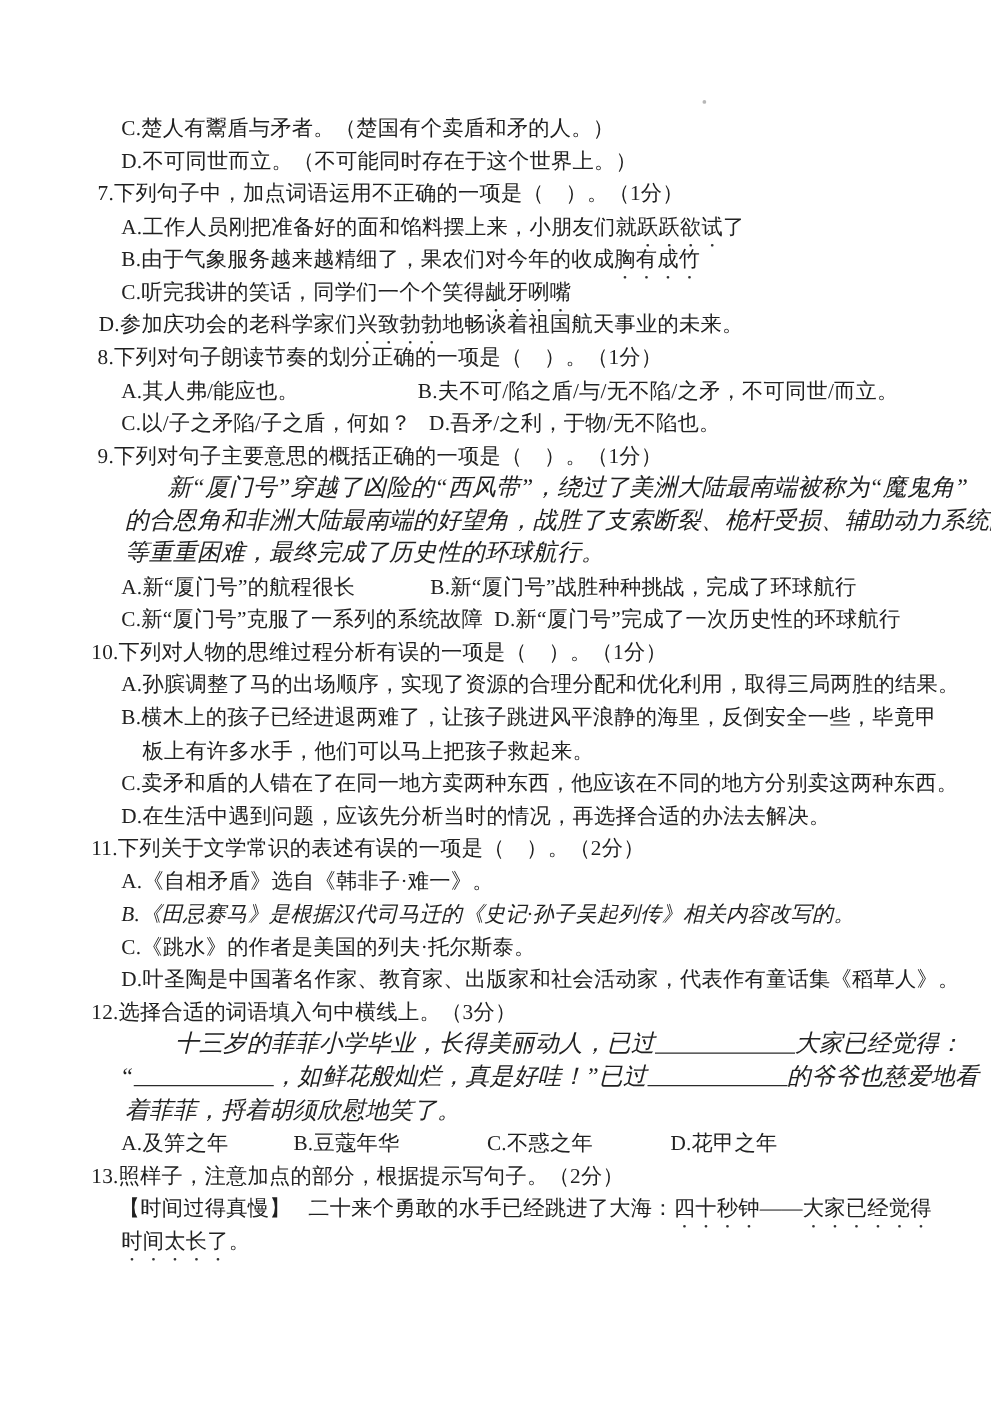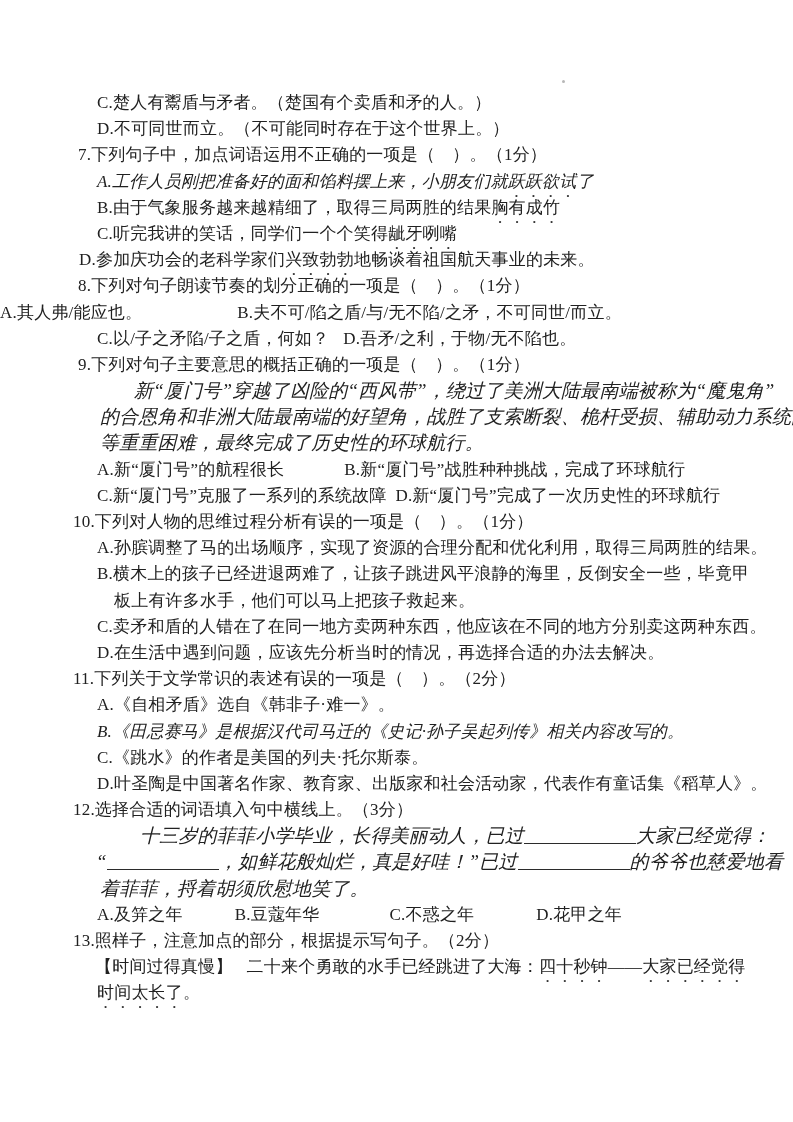--- a/index.html
+++ b/index.html
@@ -42,26 +42,26 @@
     border-radius: 50%;
   }
 </style>
 </head>
 <body>
 
 <div id="content">
     <div class="line" style="padding-left: 97px;"><span>C.楚人有鬻盾与矛者。（楚国有个卖盾和矛的人。）</span></div>
     <div class="line" style="padding-left: 97px;"><span>D.不可同世而立。（不可能同时存在于这个世界上。）</span></div>
     <div class="line" style="padding-left: 78px;"><span>7.下列句子中，加点词语运用不正确的一项是（　）。（1分）</span></div>
-    <div class="line" style="padding-left: 97px; font-style: italic;"><span>A.工作人员刚把准备好的面和馅料摆上来，小朋友们就</span><span class="em">跃跃欲试</span><span>了</span></div>
-    <div class="line" style="padding-left: 97px;"><span>B.由于气象服务越来越精细了，取得三局两胜的结果</span><span class="em">胸有成竹</span></div>
+    <div class="line" style="padding-left: 97px;"><span>A.工作人员刚把准备好的面和馅料摆上来，小朋友们就</span><span class="em">跃跃欲试</span><span>了</span></div>
+    <div class="line" style="padding-left: 97px;"><span>B.由于气象服务越来越精细了，果农们对今年的收成</span><span class="em">胸有成竹</span></div>
     <div class="line" style="padding-left: 97px;"><span>C.听完我讲的笑话，同学们一个个笑得</span><span class="em">龇牙咧嘴</span></div>
     <div class="line" style="padding-left: 79px;"><span>D.参加庆功会的老科学家们</span><span class="em">兴致勃勃</span><span>地畅谈着祖国航天事业的未来。</span></div>
     <div class="line" style="padding-left: 78px;"><span>8.下列对句子朗读节奏的划分正确的一项是（　）。（1分）</span></div>
-    <div class="line" style=""><span>A.其人弗/能应也。</span><span class="gap" style="width: 95px;"></span><span>B.夫不可/陷之盾/与/无不陷/之矛，不可同世/而立。</span></div>
+    <div class="line" style="padding-left: 97px;"><span>A.其人弗/能应也。</span><span class="gap" style="width: 95px;"></span><span>B.夫不可/陷之盾/与/无不陷/之矛，不可同世/而立。</span></div>
     <div class="line" style="padding-left: 97px;"><span>C.以/子之矛陷/子之盾，何如？</span><span class="gap" style="width: 14px;"></span><span>D.吾矛/之利，于物/无不陷也。</span></div>
     <div class="line" style="padding-left: 78px;"><span>9.下列对句子主要意思的概括正确的一项是（　）。（1分）</span></div>
     <div class="line kai" style="padding-left: 134px;"><span>新“厦门号”穿越了凶险的“西风带”，绕过了美洲大陆最南端被称为“魔鬼角”</span></div>
     <div class="line kai" style="padding-left: 100px;"><span>的合恩角和非洲大陆最南端的好望角，战胜了支索断裂、桅杆受损、辅助动力系统故障</span></div>
     <div class="line kai" style="padding-left: 100px;"><span>等重重困难，最终完成了历史性的环球航行。</span></div>
     <div class="line" style="padding-left: 97px;"><span>A.新“厦门号”的航程很长</span><span class="gap" style="width: 60px;"></span><span>B.新“厦门号”战胜种种挑战，完成了环球航行</span></div>
     <div class="line" style="padding-left: 97px;"><span>C.新“厦门号”克服了一系列的系统故障</span><span class="gap" style="width: 9px;"></span><span>D.新“厦门号”完成了一次历史性的环球航行</span></div>
     <div class="line" style="padding-left: 73px;"><span>10.下列对人物的思维过程分析有误的一项是（　）。（1分）</span></div>
     <div class="line" style="padding-left: 97px;"><span>A.孙膑调整了马的出场顺序，实现了资源的合理分配和优化利用，取得三局两胜的结果。</span></div>
     <div class="line" style="padding-left: 97px;"><span>B.横木上的孩子已经进退两难了，让孩子跳进风平浪静的海里，反倒安全一些，毕竟甲</span></div>

